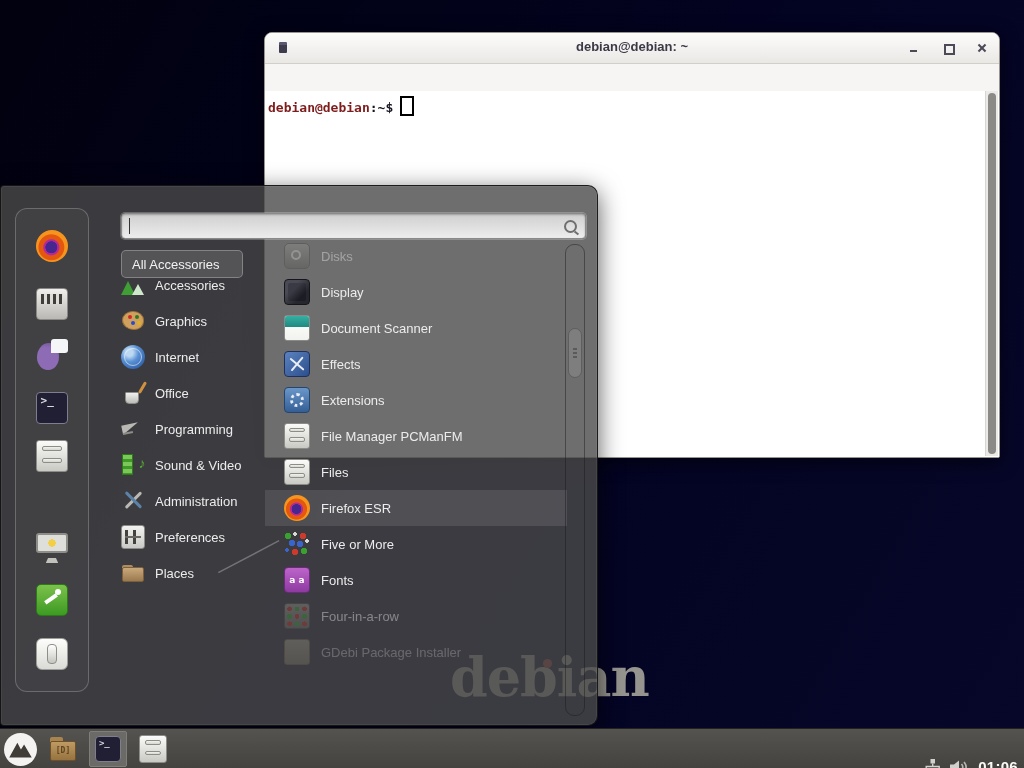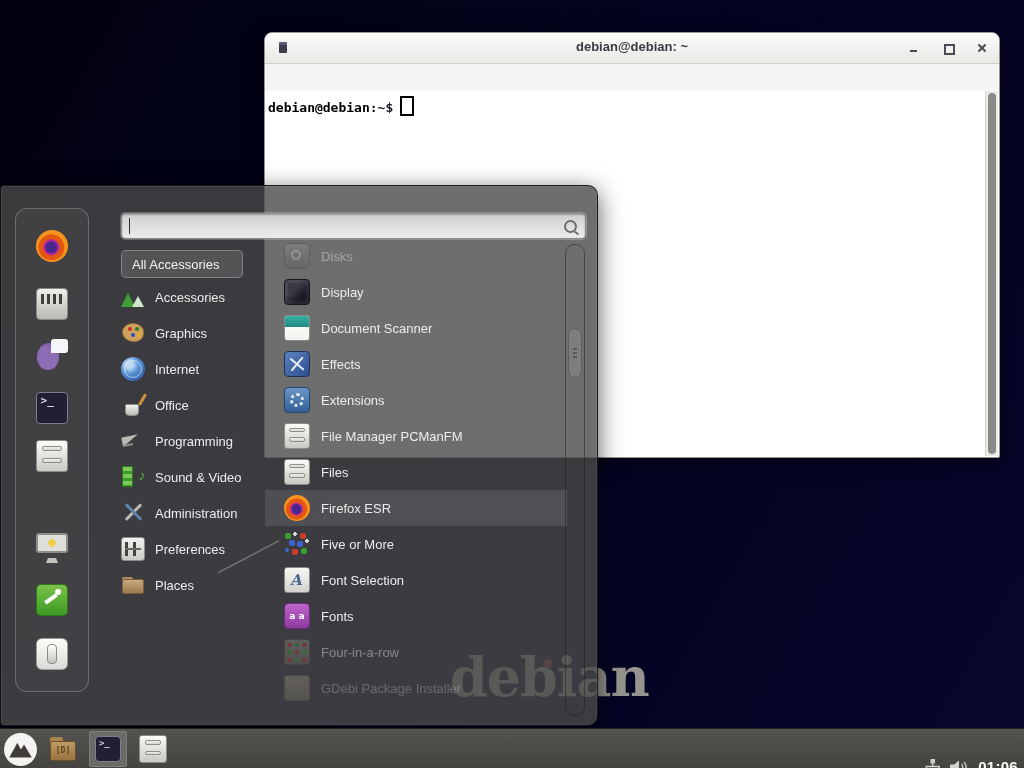--- a/index.html
+++ b/index.html
@@ -116,40 +116,40 @@
   .ctl{position:relative;width:14px;height:14px;display:inline-block}
   .ctl.min i{position:absolute;left:3px;bottom:3px;width:7px;height:2px;background:#4c4a56}
   .ctl.max i{position:absolute;left:3px;top:3px;width:7px;height:7px;border:2px solid #4c4a56}
   .ctl.close i{position:absolute;left:2px;top:6px;width:10px;height:2px;background:#4c4a56}
   .ctl.close .x1{transform:rotate(45deg)}
   .ctl.close .x2{transform:rotate(-45deg)}
   .menubar{height:28px;display:flex;align-items:center;background:#f6f5f3;padding-left:6px}
   .tmenu-item{padding:0 10px;font-size:13px;color:#2d2b36}
   .term-body{position:absolute;left:0;right:0;top:58px;bottom:0;background:#fff}
   .prompt-line{padding:5px 0 0 3px;font:bold 13px "DejaVu Sans Mono","Liberation Mono",monospace;white-space:nowrap}
-  .p-user{color:#000000}
+  .p-user{color:#7f1d1d}
   .p-rest{color:#171421}
   .cursor{display:inline-block;width:10px;height:16px;border:2px solid #000;margin-left:7px;vertical-align:-4px;background:#fff}
   .term-scroll{position:absolute;right:1px;top:0;bottom:1px;width:12px;background:#eceae8;border-left:1px solid #d8d6d2}
   .term-thumb{position:absolute;left:2px;right:2px;top:2px;bottom:2px;background:#8c8a86;border-radius:5px}
 
   
   .menu-panel{position:absolute;left:0;top:185px;width:598px;height:541px;background:rgba(74,74,74,.8);border:1px solid rgba(15,15,15,.85);border-radius:4px 10px 10px 4px;box-shadow:inset 0 0 0 1px rgba(255,255,255,.06),0 6px 24px rgba(0,0,0,.65);box-sizing:border-box}
   .pointer-line{position:absolute;inset:0;width:100%;height:100%;pointer-events:none}
   .side-box{position:absolute;left:14px;top:22px;width:72px;height:482px;border:1px solid rgba(150,150,150,.5);border-radius:12px;background:rgba(95,95,95,.18)}
   .side-box .icon{position:absolute;left:50%;transform:translateX(-50%)}
   .p1{top:21px}.p2{top:79px}.p3{top:129px}.p4{top:183px}.p5{top:231px}.p6{top:323px}.p7{top:375px}.p8{top:429px}
   .search-box{position:absolute;left:120px;top:27px;width:465px;height:26px}
   .search-input{width:100%;height:100%;box-sizing:border-box;border:1px solid #8a8a8a;border-radius:4px;background:linear-gradient(#cfcfcf,#ededed);box-shadow:inset 0 1px 2px rgba(0,0,0,.25),0 0 0 1px rgba(255,255,255,.25);padding:0 24px 0 8px;font-size:13px;color:#222;outline:none}
   .caret{position:absolute;left:8px;top:5px;bottom:5px;width:1px;background:#333}
   .search-icon{position:absolute;right:9px;top:50%;width:9px;height:9px;margin-top:-6px;border:2px solid #6f6f6f;border-radius:50%}
   .search-icon::after{content:"";position:absolute;right:-4px;bottom:-3px;width:5px;height:2px;background:#6f6f6f;transform:rotate(40deg)}
   .all-apps-btn{position:absolute;left:120px;top:64px;width:122px;height:28px;background:rgba(255,255,255,.13);border:1px solid rgba(255,255,255,.28);border-radius:5px;display:flex;align-items:center;padding-left:10px;box-sizing:border-box}
   .all-apps-btn span{font-size:13px;color:#f2f2f2}
-  .cat-list{position:absolute;left:114px;top:93px;width:162px;display:flex;flex-direction:column}
+  .cat-list{position:absolute;left:114px;top:81px;width:162px;display:flex;flex-direction:column}
   .cat-row{height:36px;display:flex;align-items:center;gap:10px;padding-left:6px}
   .app-list{position:absolute;left:264px;top:52px;width:302px;display:flex;flex-direction:column}
   .app-row{height:36px;display:flex;align-items:center;gap:11px;padding-left:19px}
   .lbl{font-size:13px;color:#ececec;white-space:nowrap}
   .hover{background:rgba(255,255,255,.1)}
   .disabled{opacity:.42}
   .faint{opacity:.25}
   .menu-scrollbar{position:absolute;left:564px;top:58px;width:18px;height:470px;border:1px solid rgba(25,25,25,.45);border-radius:9px}
   .menu-thumb{position:absolute;left:2px;right:2px;top:83px;height:48px;background:#7e7e7e;border:1px solid #5e5e5e;border-radius:7px}
   .menu-thumb::after{content:"";position:absolute;left:4px;right:4px;top:50%;margin-top:-5px;height:10px;background:repeating-linear-gradient(#5a5a5a 0 2px,transparent 2px 4px)}
@@ -308,24 +308,20 @@
         </div>
         <div class="app-row hover">
           <span class="icon s26 firefox-icon"></span>
           <span class="lbl">Firefox ESR</span>
         </div>
         <div class="app-row">
           <span class="icon s26 five-or-more-icon"></span>
           <span class="lbl">Five or More</span>
         </div>
         <div class="app-row">
-          <span class="icon s26 font-selection-icon"></span>
-          <span class="lbl">Font Selection</span>
-        </div>
-        <div class="app-row">
           <span class="icon s26 fonts-icon"></span>
           <span class="lbl">Fonts</span>
         </div>
         <div class="app-row disabled">
           <span class="icon s26 four-in-a-row-icon"></span>
           <span class="lbl">Four-in-a-row</span>
         </div>
         <div class="app-row disabled faint">
           <span class="icon s26 gdebi-icon"></span>
           <span class="lbl">GDebi Package Installer</span>

